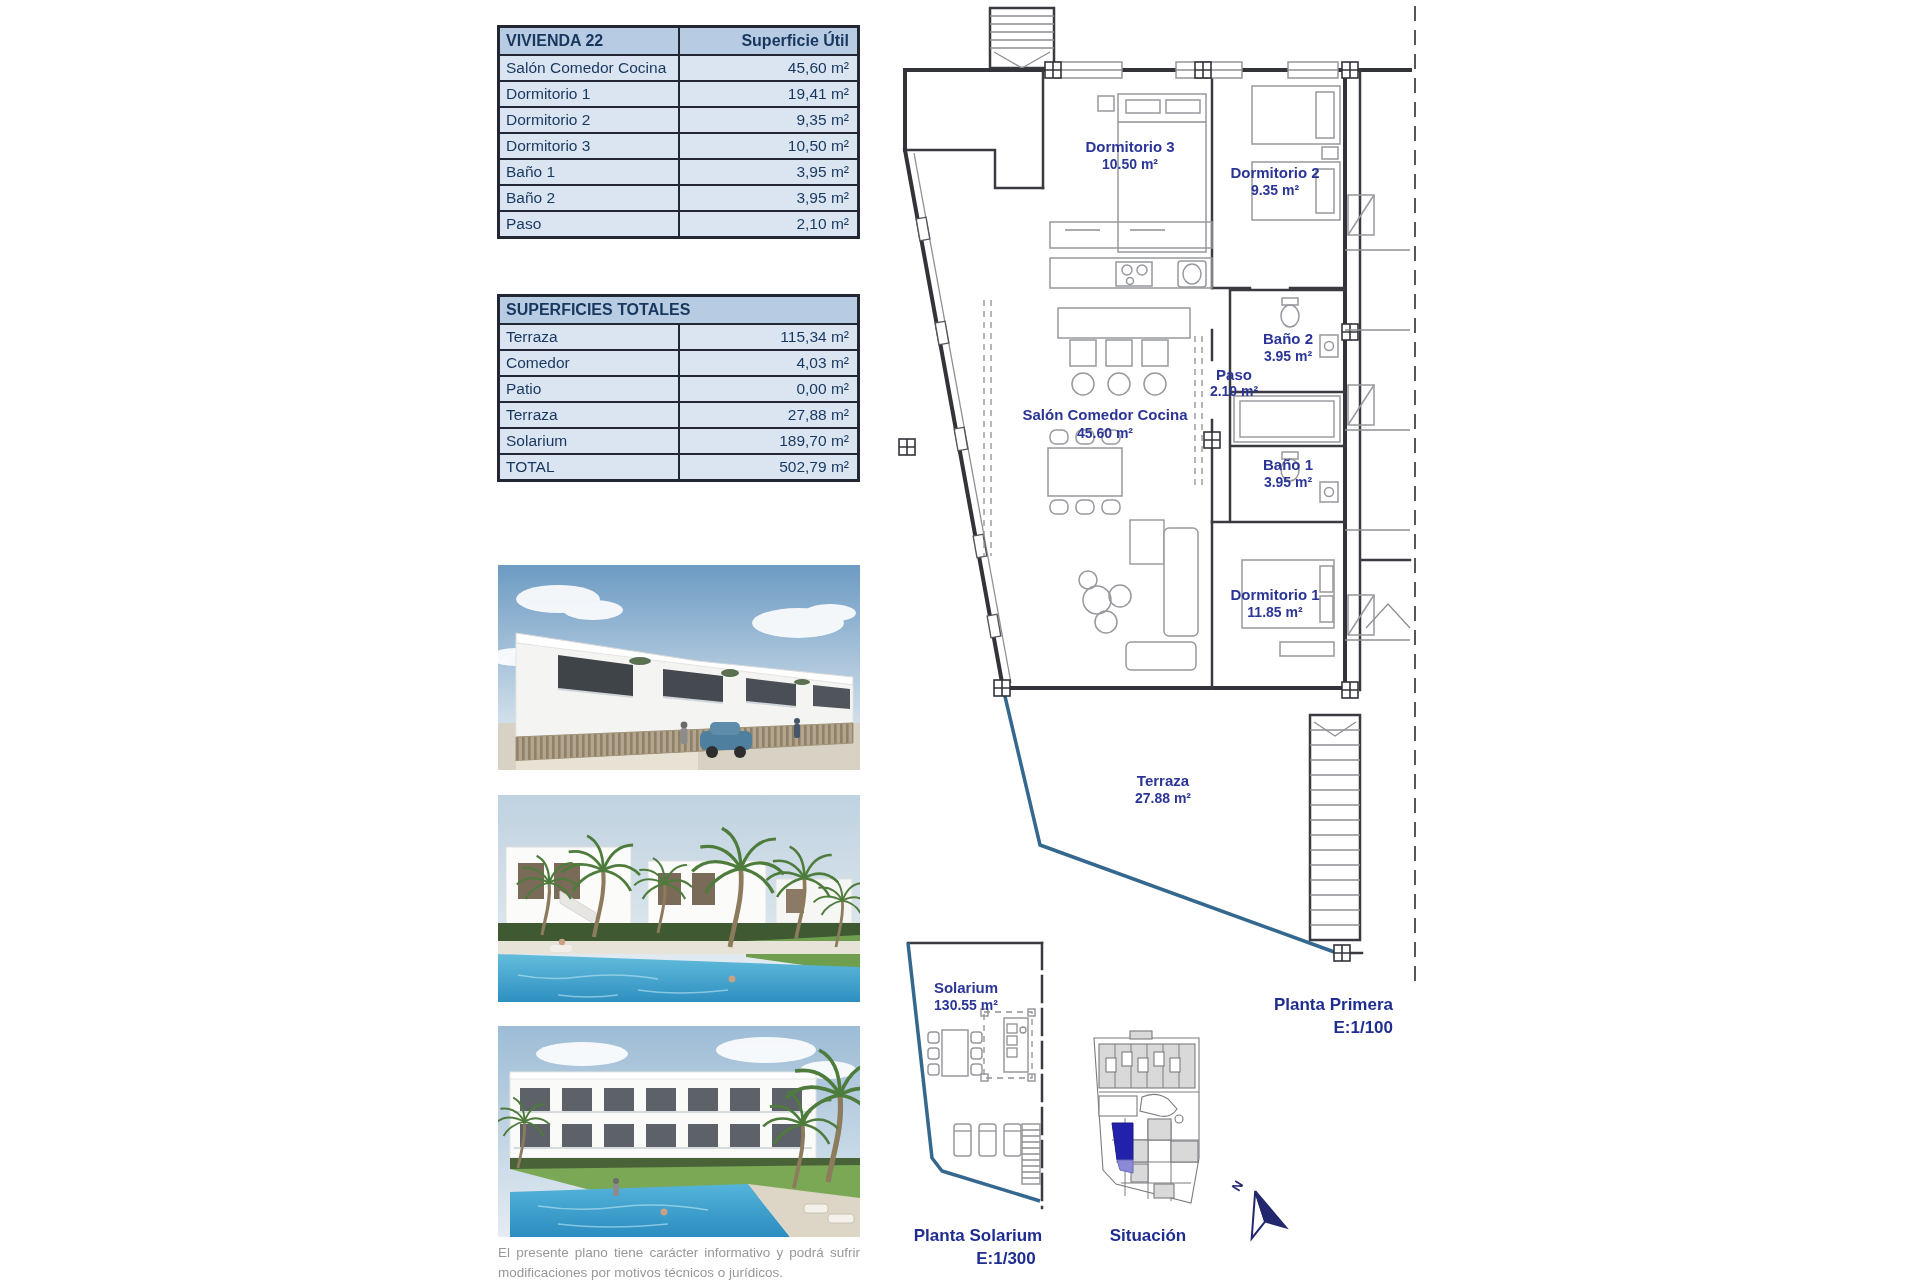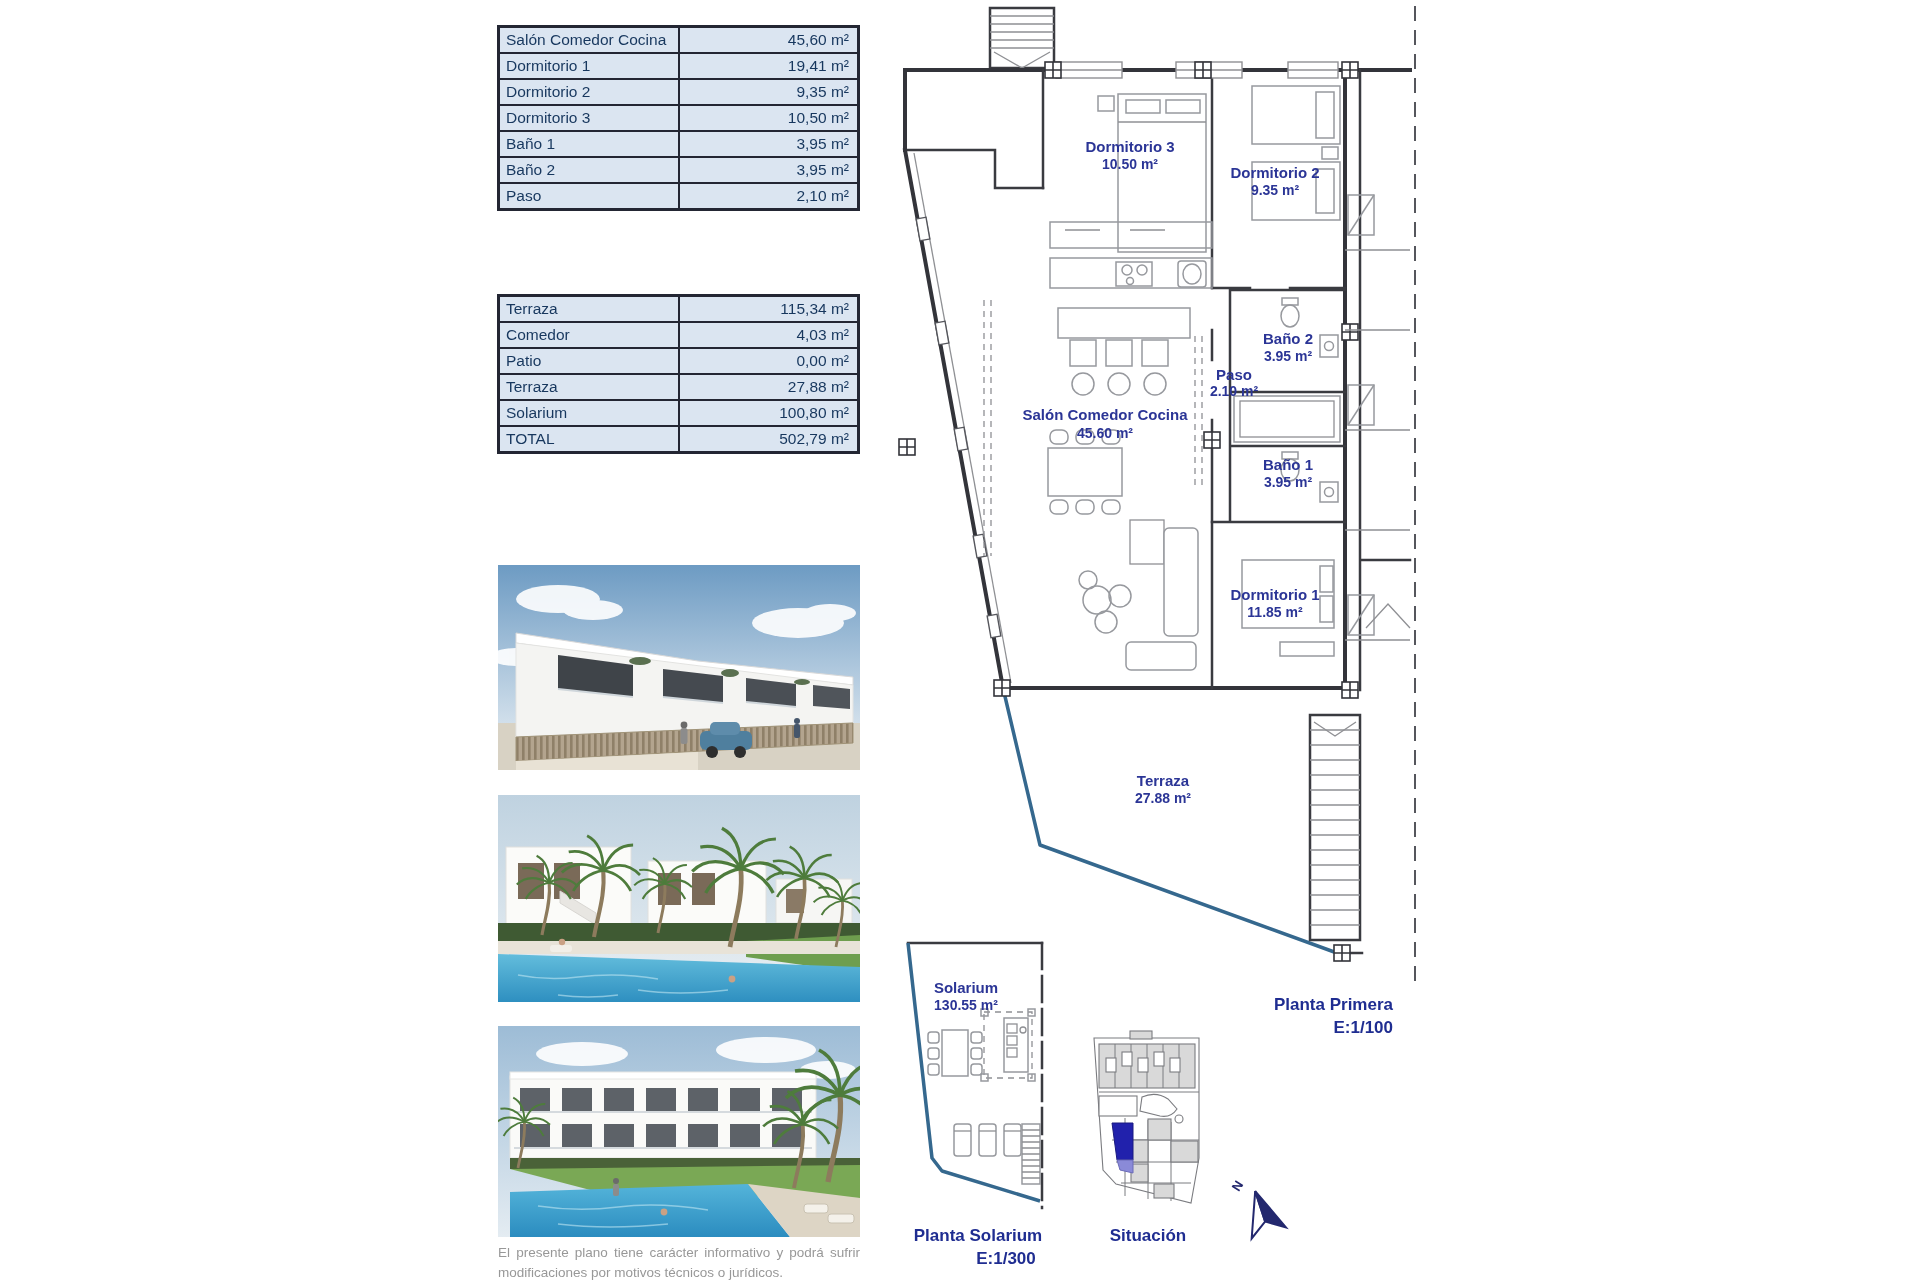--- a/index.html
+++ b/index.html
@@ -37,20 +37,24 @@
   .sgray{fill:#d9d9d9;stroke:#7b7c80;stroke-width:1.1;}
   .swhite{fill:#ffffff;stroke:#7b7c80;stroke-width:1.1;}
 </style>
 </head>
 <body>
 
 <div class="page">
 
   <table id="unit-table" class="datatable">
     <tbody>
+        <tr class="head">
+      <td>VIVIENDA 22</td>
+      <td class="val">Superficie Útil</td>
+    </tr>
     <tr>
           <td>Salón Comedor Cocina</td>
           <td class="val">45,60 m²</td>
         </tr>
     <tr>
           <td>Dormitorio 1</td>
           <td class="val">19,41 m²</td>
         </tr>
     <tr>
           <td>Dormitorio 2</td>
@@ -70,39 +74,42 @@
         </tr>
     <tr>
           <td>Paso</td>
           <td class="val">2,10 m²</td>
         </tr>
   </tbody>
     </table>
 
   <table id="totals-table" class="datatable">
     <tbody>
+        <tr class="head">
+      <td colspan="2">SUPERFICIES TOTALES</td>
+    </tr>
     <tr>
           <td>Terraza</td>
           <td class="val">115,34 m²</td>
         </tr>
     <tr>
           <td>Comedor</td>
           <td class="val">4,03 m²</td>
         </tr>
     <tr>
           <td>Patio</td>
           <td class="val">0,00 m²</td>
         </tr>
     <tr>
           <td>Terraza</td>
           <td class="val">27,88 m²</td>
         </tr>
     <tr>
           <td>Solarium</td>
-          <td class="val">100,80 m²</td>
+          <td class="val">189,70 m²</td>
         </tr>
     <tr class="total">
           <td>TOTAL</td>
           <td class="val">502,79 m²</td>
         </tr>
   </tbody>
     </table>
 
   <svg class="photo" style="top:565px" width="362" height="205" viewBox="0 0 362 205">
     <defs>

